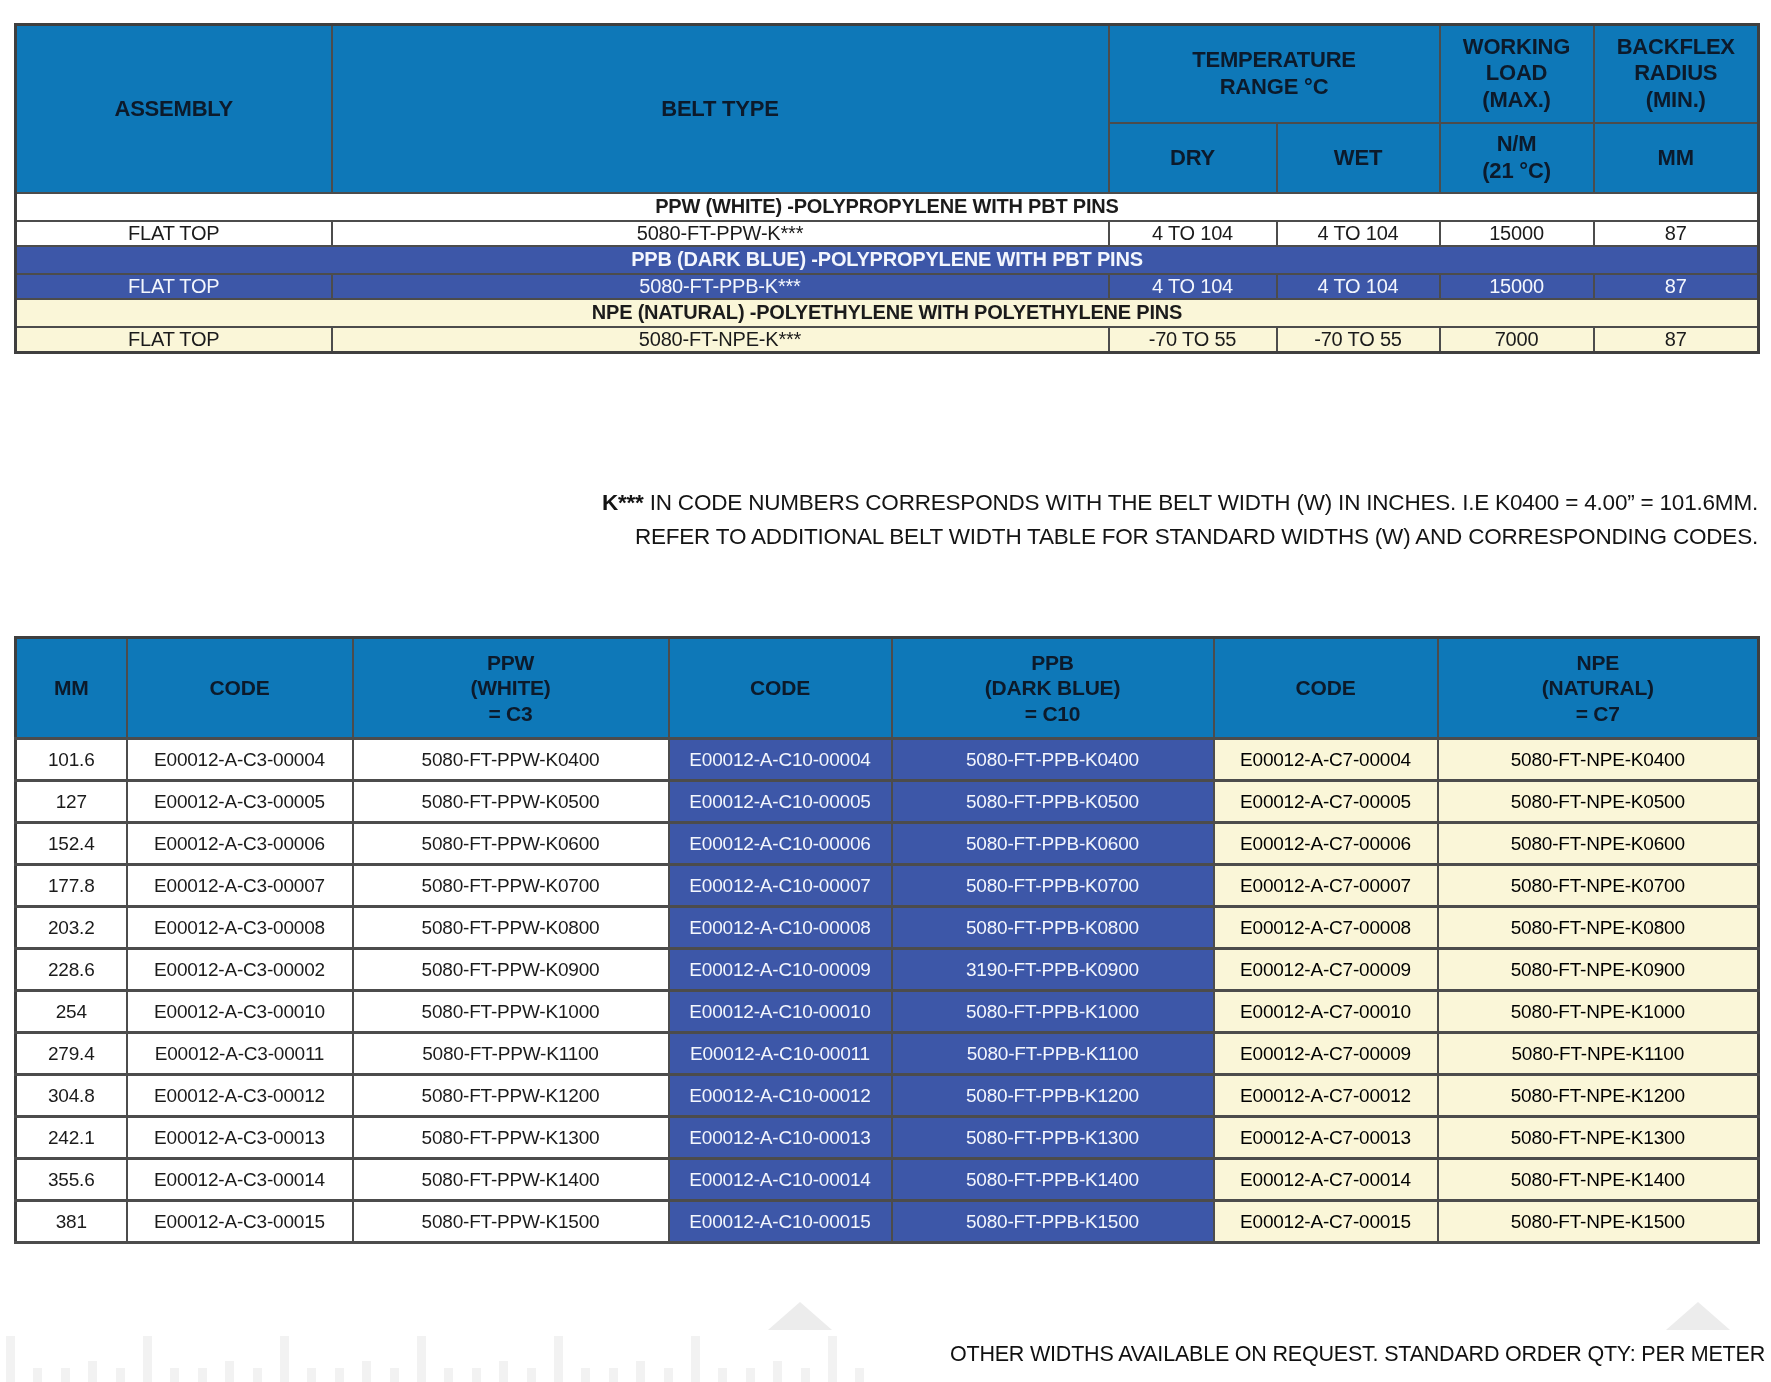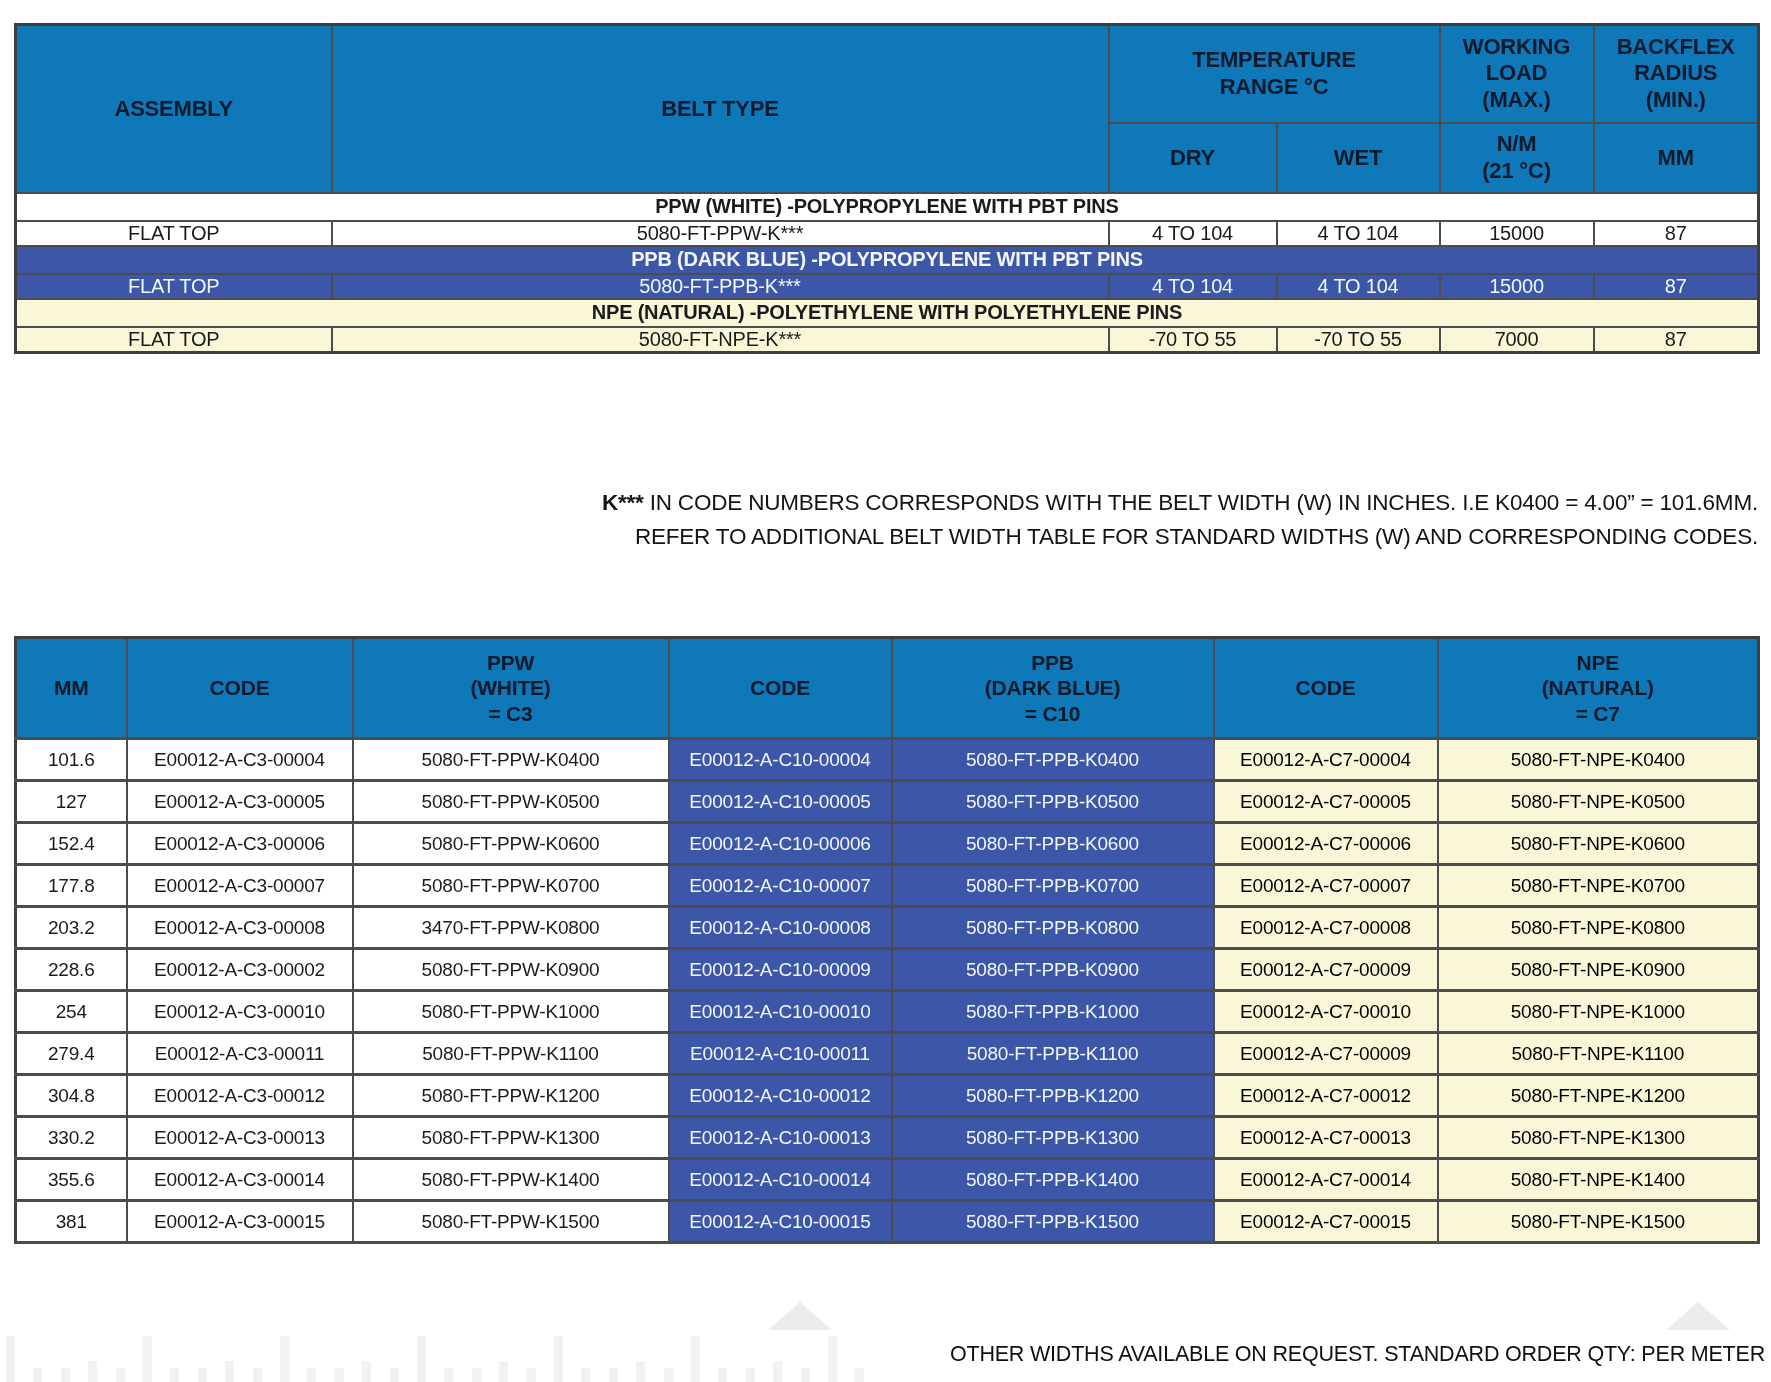--- a/index.html
+++ b/index.html
@@ -194,32 +194,32 @@
         <td class="c-white">E00012-A-C3-00007</td>
         <td class="c-white">5080-FT-PPW-K0700</td>
         <td class="c-blue">E00012-A-C10-00007</td>
         <td class="c-blue">5080-FT-PPB-K0700</td>
         <td class="c-cream">E00012-A-C7-00007</td>
         <td class="c-cream">5080-FT-NPE-K0700</td>
       </tr>
       <tr>
         <td class="c-white">203.2</td>
         <td class="c-white">E00012-A-C3-00008</td>
-        <td class="c-white">3470-FT-PPW-K0800</td>
+        <td class="c-white">5080-FT-PPW-K0800</td>
         <td class="c-blue">E00012-A-C10-00008</td>
         <td class="c-blue">5080-FT-PPB-K0800</td>
         <td class="c-cream">E00012-A-C7-00008</td>
         <td class="c-cream">5080-FT-NPE-K0800</td>
       </tr>
       <tr>
         <td class="c-white">228.6</td>
         <td class="c-white">E00012-A-C3-00002</td>
         <td class="c-white">5080-FT-PPW-K0900</td>
         <td class="c-blue">E00012-A-C10-00009</td>
-        <td class="c-blue">5080-FT-PPB-K0900</td>
+        <td class="c-blue">3190-FT-PPB-K0900</td>
         <td class="c-cream">E00012-A-C7-00009</td>
         <td class="c-cream">5080-FT-NPE-K0900</td>
       </tr>
       <tr>
         <td class="c-white">254</td>
         <td class="c-white">E00012-A-C3-00010</td>
         <td class="c-white">5080-FT-PPW-K1000</td>
         <td class="c-blue">E00012-A-C10-00010</td>
         <td class="c-blue">5080-FT-PPB-K1000</td>
         <td class="c-cream">E00012-A-C7-00010</td>
@@ -237,21 +237,21 @@
       <tr>
         <td class="c-white">304.8</td>
         <td class="c-white">E00012-A-C3-00012</td>
         <td class="c-white">5080-FT-PPW-K1200</td>
         <td class="c-blue">E00012-A-C10-00012</td>
         <td class="c-blue">5080-FT-PPB-K1200</td>
         <td class="c-cream">E00012-A-C7-00012</td>
         <td class="c-cream">5080-FT-NPE-K1200</td>
       </tr>
       <tr>
-        <td class="c-white">330.2</td>
+        <td class="c-white">242.1</td>
         <td class="c-white">E00012-A-C3-00013</td>
         <td class="c-white">5080-FT-PPW-K1300</td>
         <td class="c-blue">E00012-A-C10-00013</td>
         <td class="c-blue">5080-FT-PPB-K1300</td>
         <td class="c-cream">E00012-A-C7-00013</td>
         <td class="c-cream">5080-FT-NPE-K1300</td>
       </tr>
       <tr>
         <td class="c-white">355.6</td>
         <td class="c-white">E00012-A-C3-00014</td>

